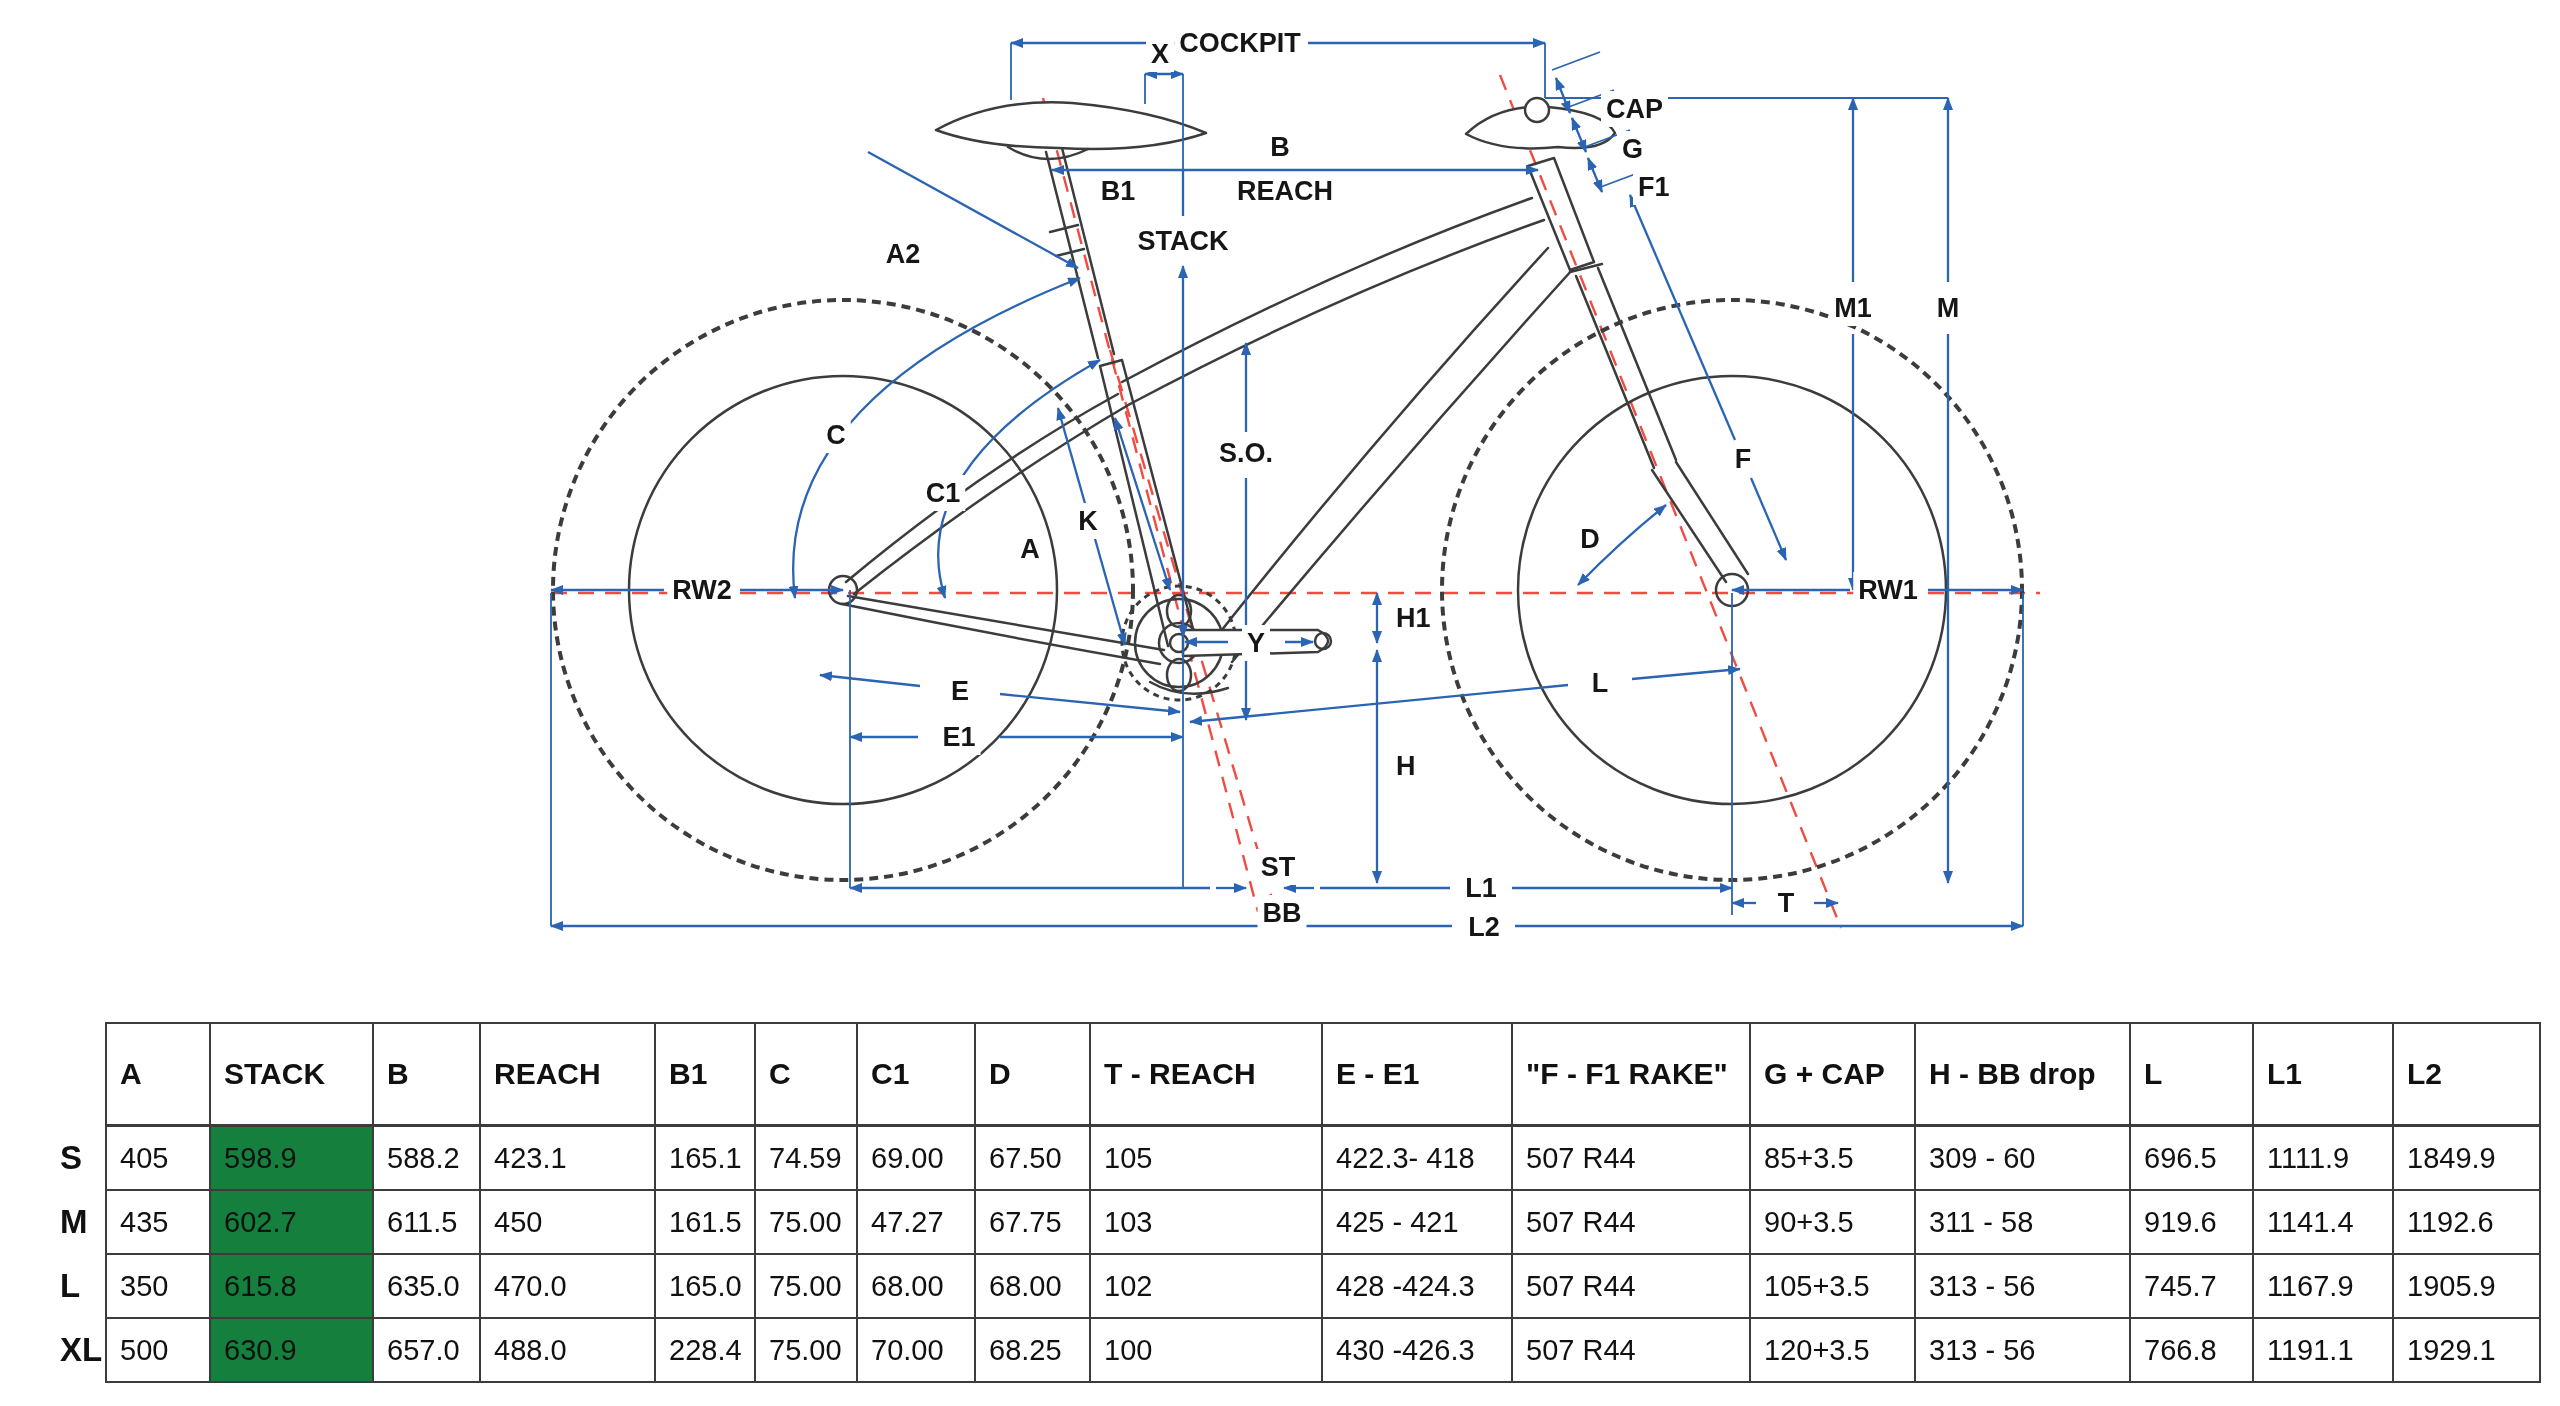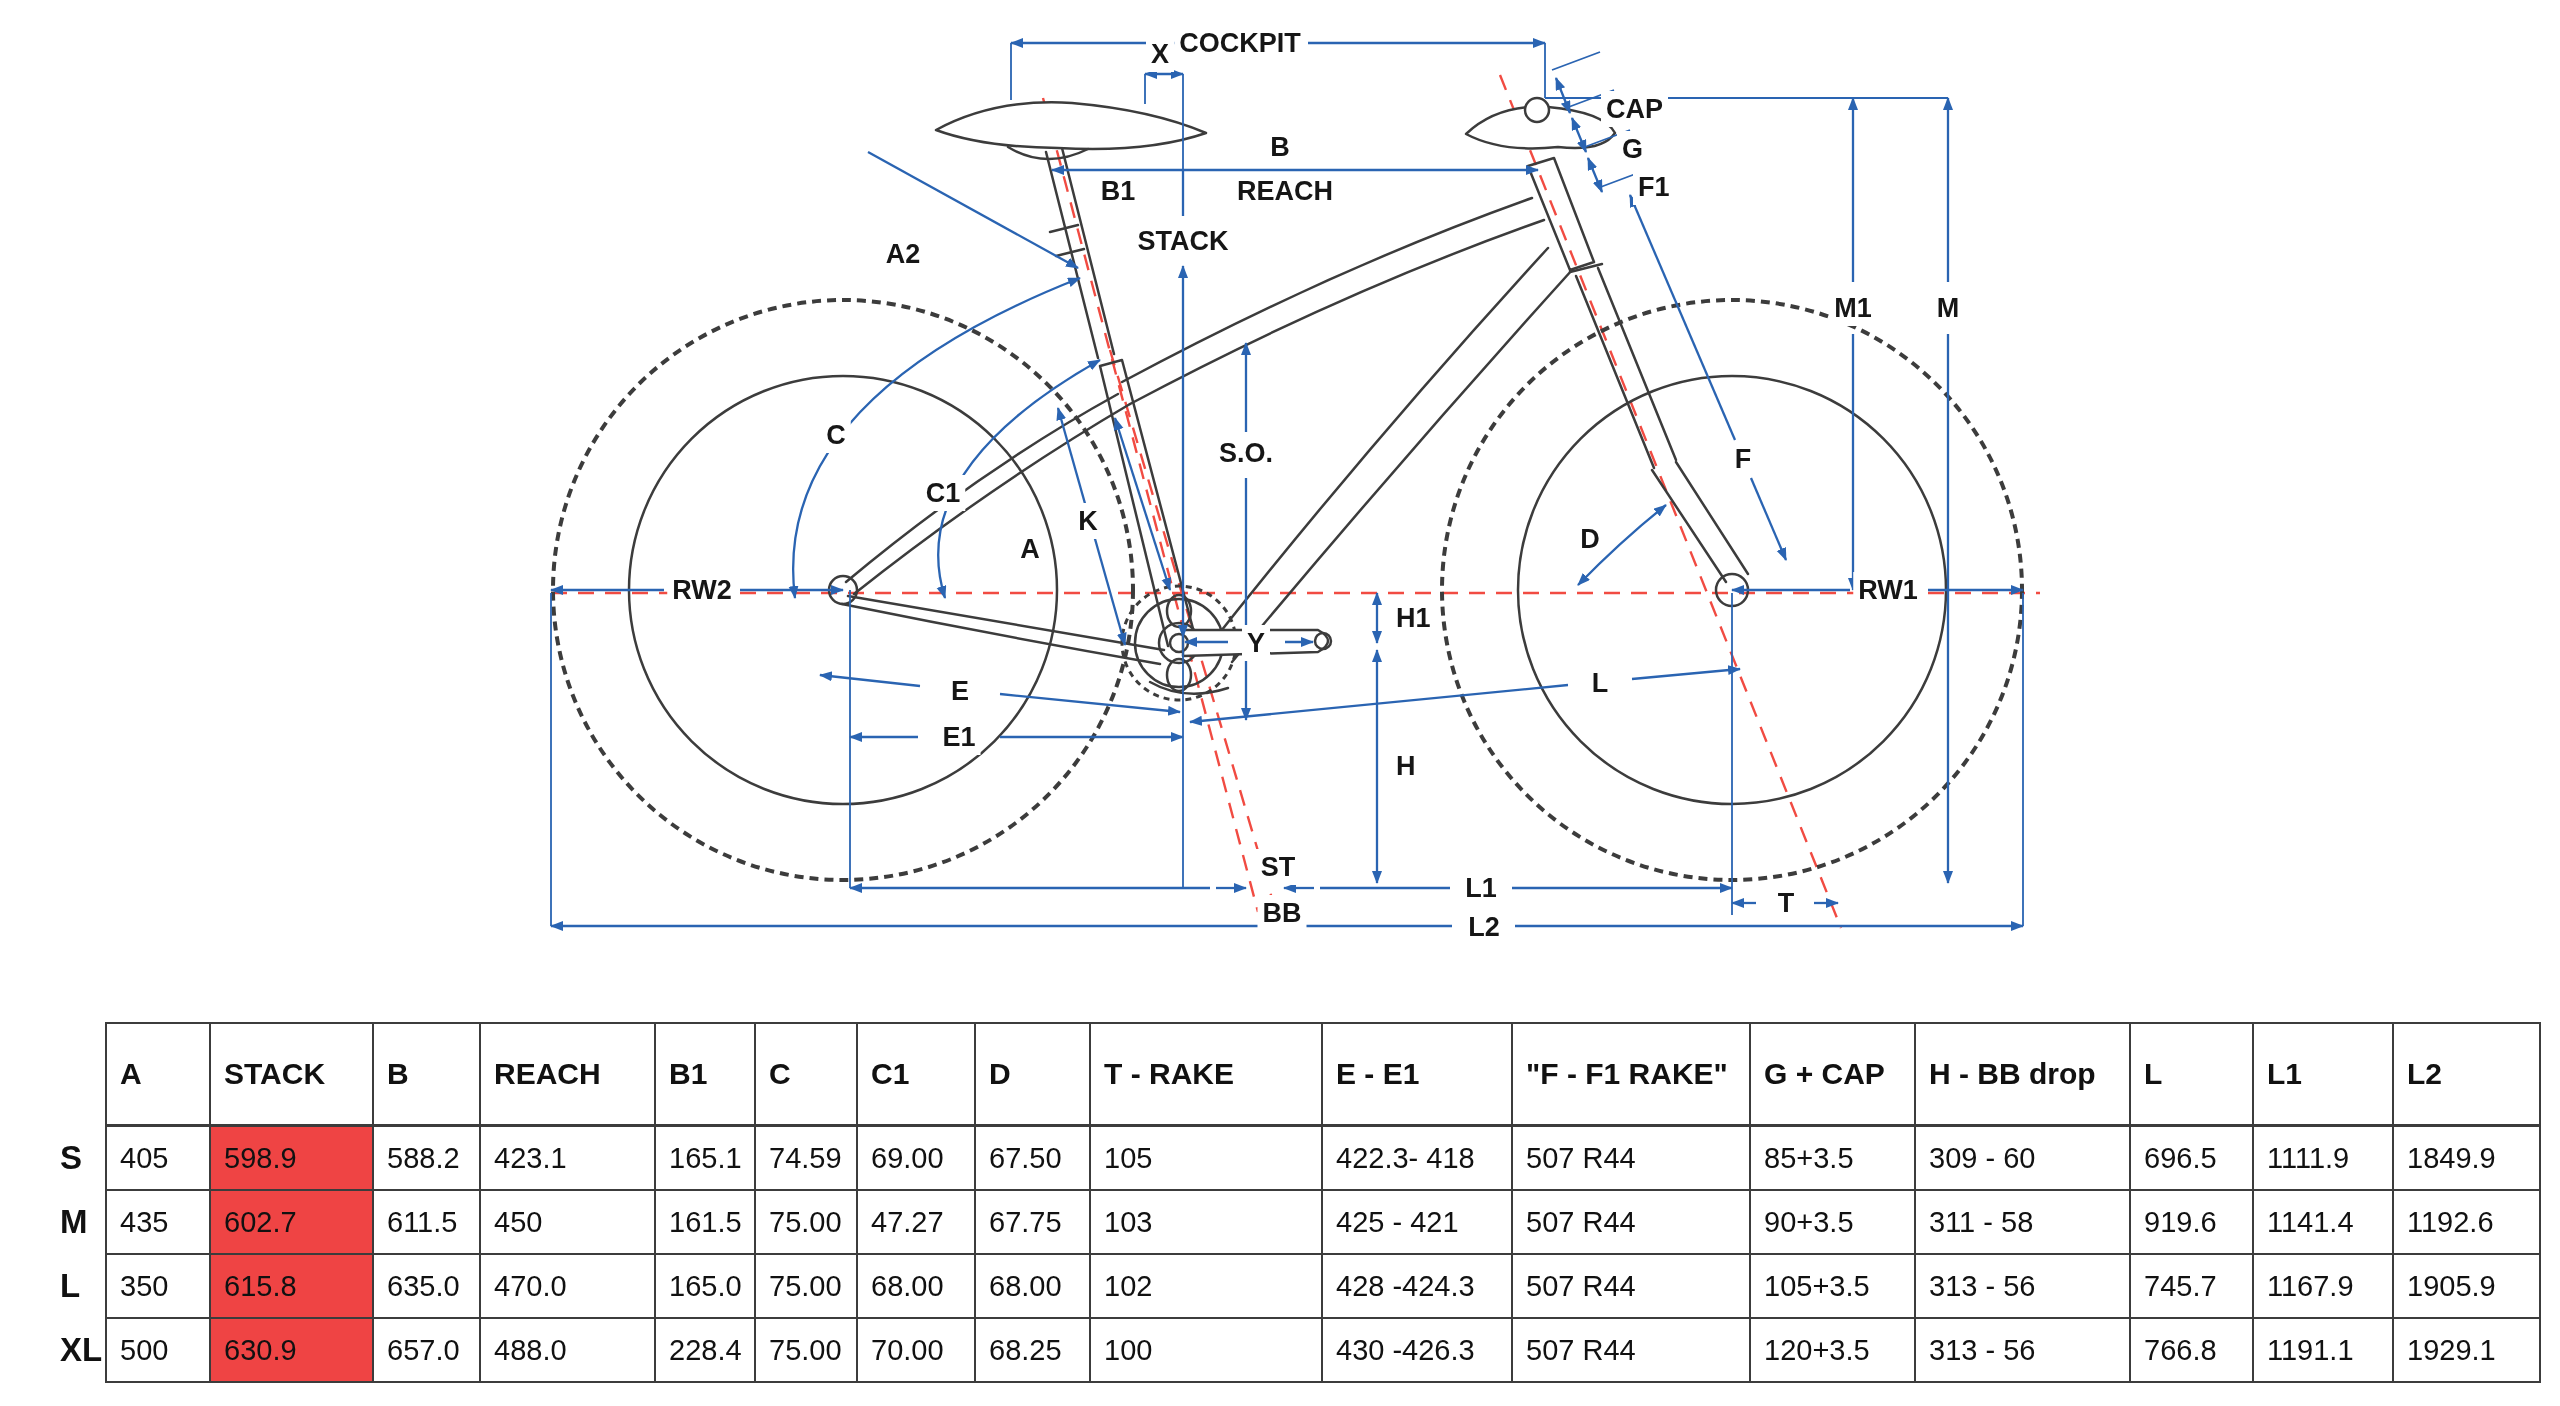--- a/index.html
+++ b/index.html
@@ -14,21 +14,21 @@
   .axis{stroke:#f14b42;stroke-width:2.4;fill:none;stroke-dasharray:16 11;}
   .dline{stroke:#2a64b2;stroke-width:2.3;fill:none;}
   .dthin{stroke:#2a64b2;stroke-width:1.8;fill:none;}
   #geo-table{position:absolute;left:36px;top:1022px;border-collapse:collapse;table-layout:fixed;width:2504px;}
   #geo-table td,#geo-table th{border:2px solid #3c3c3c;font-size:29px;font-weight:400;color:#111;
      padding:0 0 0 13px;text-align:left;vertical-align:middle;overflow:hidden;}
   #geo-table thead th{height:100px;font-size:30px;font-weight:700;line-height:1.18;}
   #geo-table thead th{border-bottom:3px solid #3c3c3c;}
   #geo-table tbody td,#geo-table tbody th{height:62px;}
   #geo-table .sizecol{border:none;background:#fff;font-weight:700;font-size:33px;padding-left:24px;}
-  #geo-table td.hl{background:#ef4444;}
+  #geo-table td.hl{background:#15803d;}
 </style>
 </head>
 <body>
 
 <svg id="diagram" width="2560" height="1010" viewBox="0 0 2560 1010" xmlns="http://www.w3.org/2000/svg">
   <defs>
     <marker id="ar" orient="auto-start-reverse" markerUnits="userSpaceOnUse" markerWidth="13" markerHeight="11" refX="12" refY="5">
       <path d="M0,0 L13,5 L0,10 Z" fill="#2a64b2"></path>
     </marker>
   </defs>
@@ -237,21 +237,21 @@
       <tr id="geo-head">
         <th class="sizecol"></th>
         <th>A</th>
         <th>STACK</th>
         <th>B</th>
         <th>REACH</th>
         <th>B1</th>
         <th>C</th>
         <th>C1</th>
         <th>D</th>
-        <th>T - RAKE</th>
+        <th>T - REACH</th>
         <th>E - E1</th>
         <th>"F - F1 RAKE"</th>
         <th>G + CAP</th>
         <th>H - BB drop</th>
         <th>L</th>
         <th>L1</th>
         <th>L2</th>
       </tr>
     </thead>
   <tbody id="geo-body">

